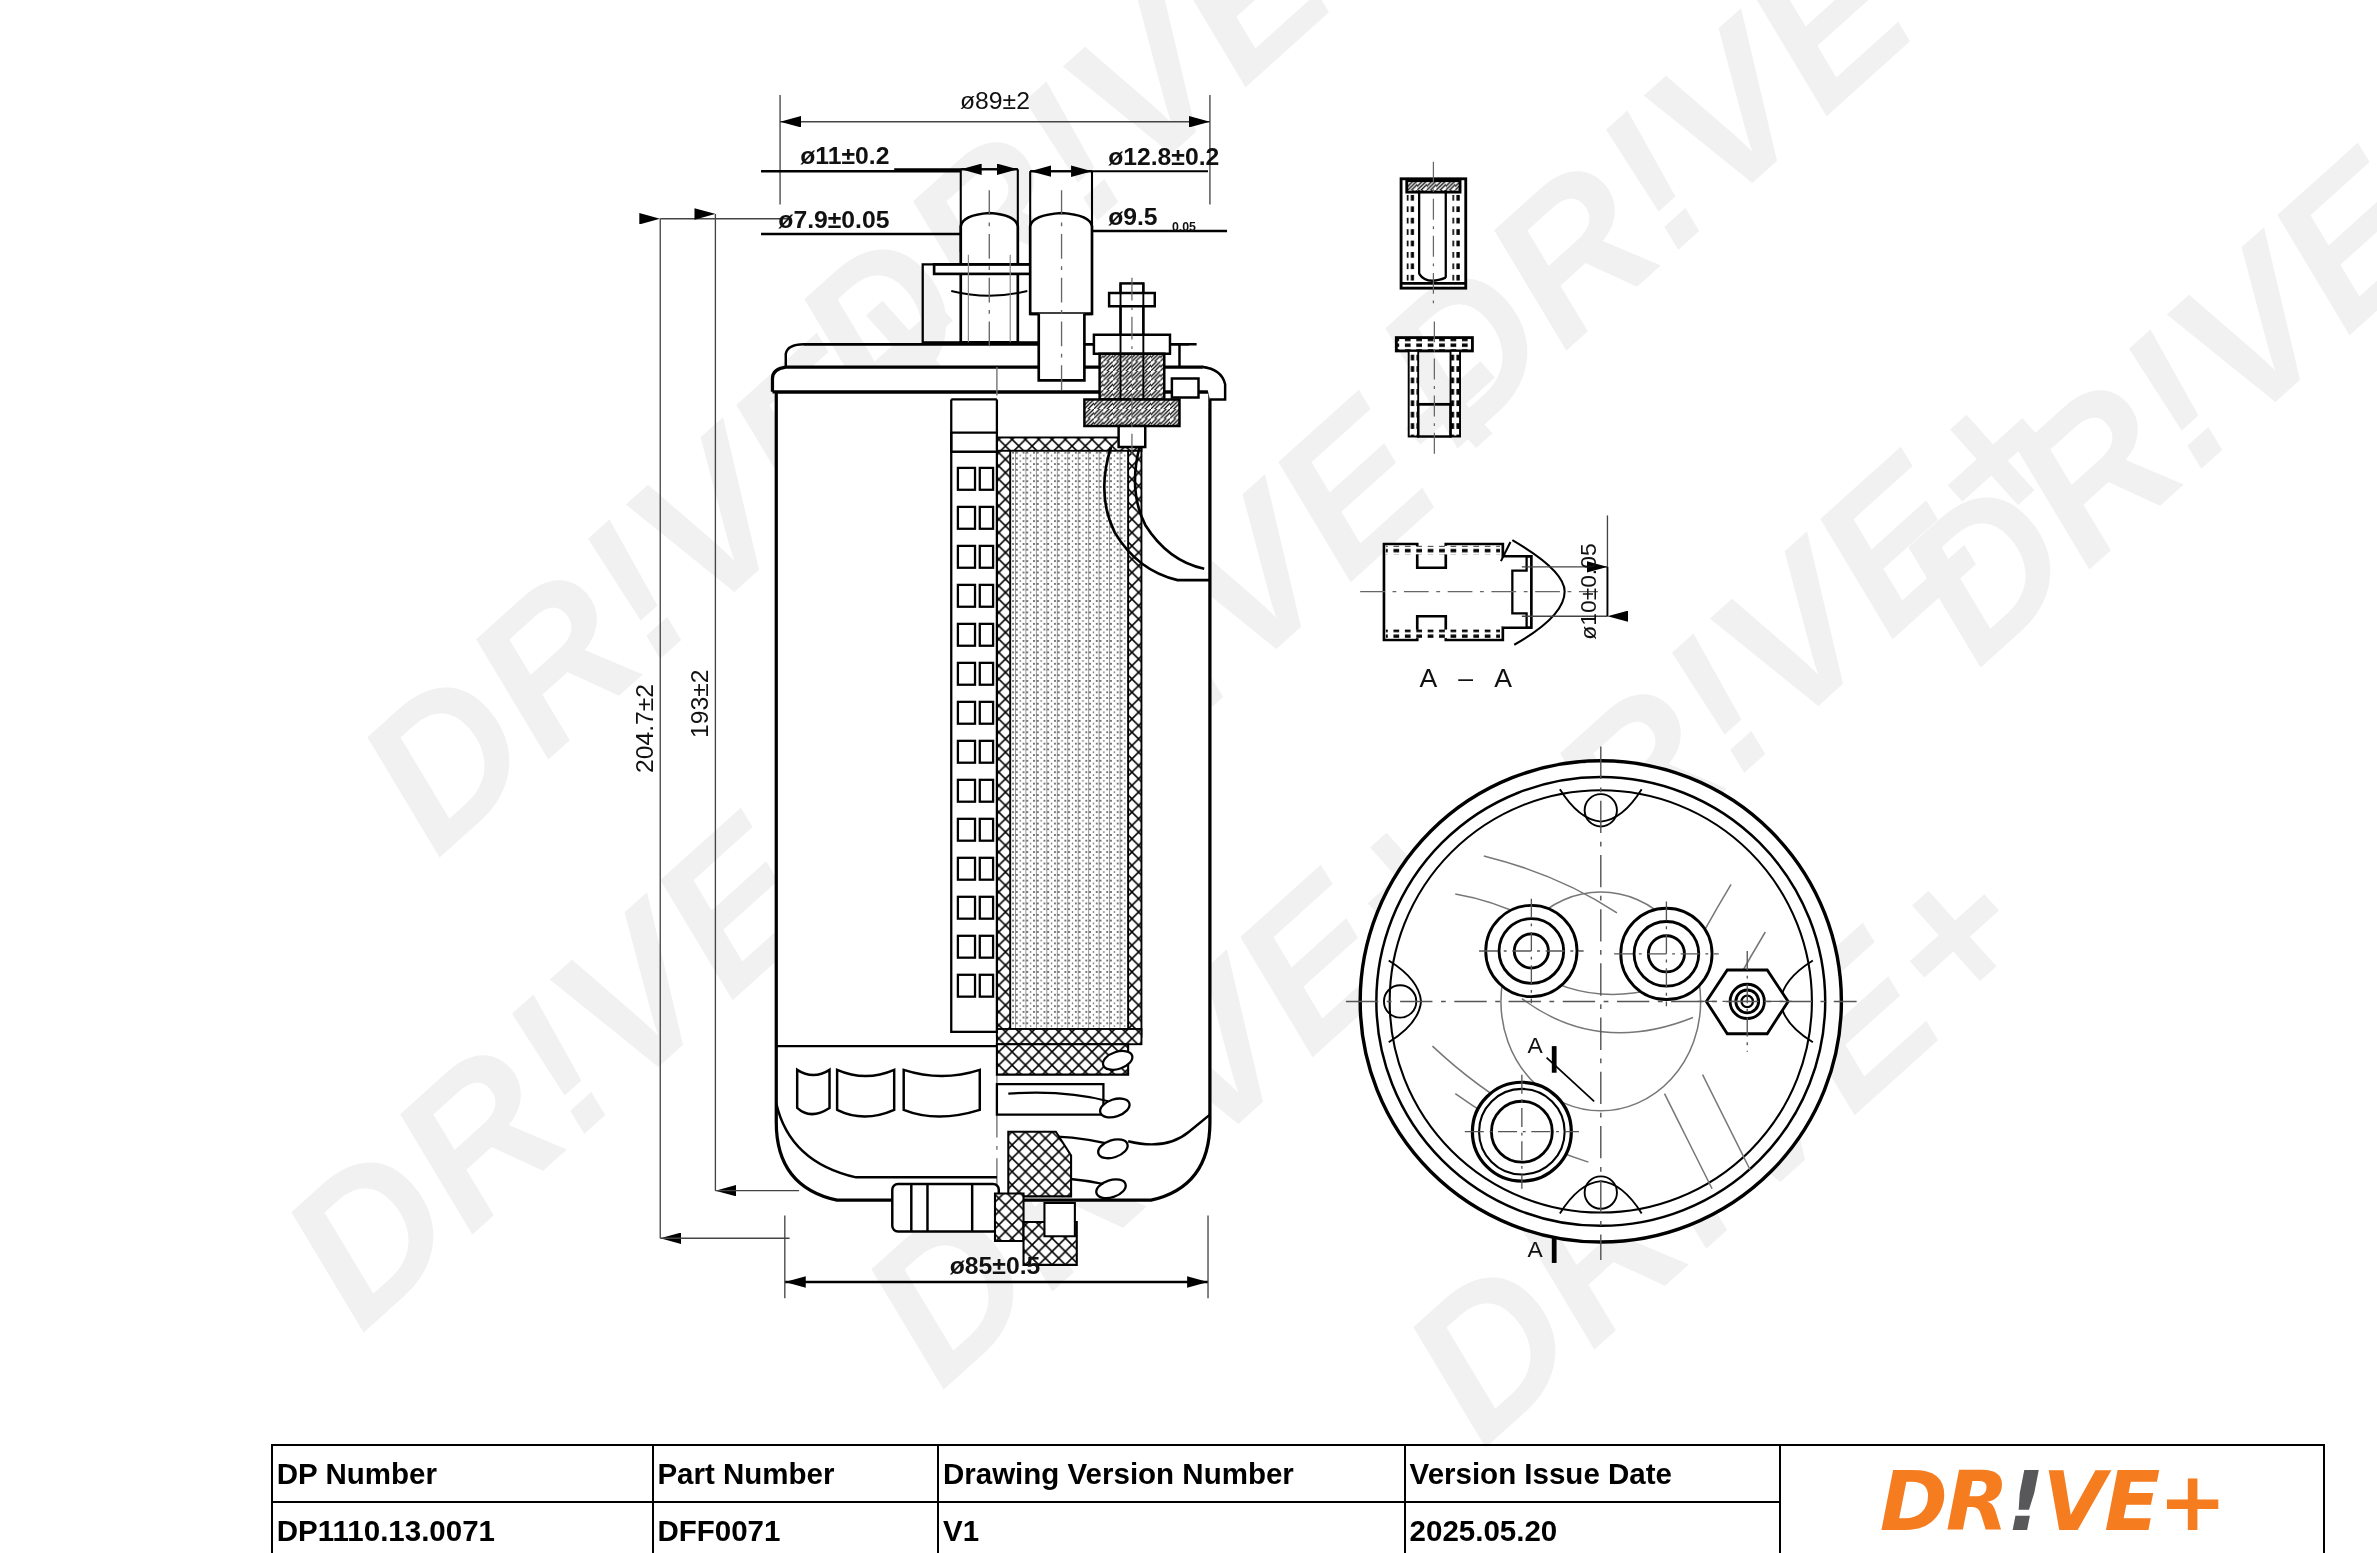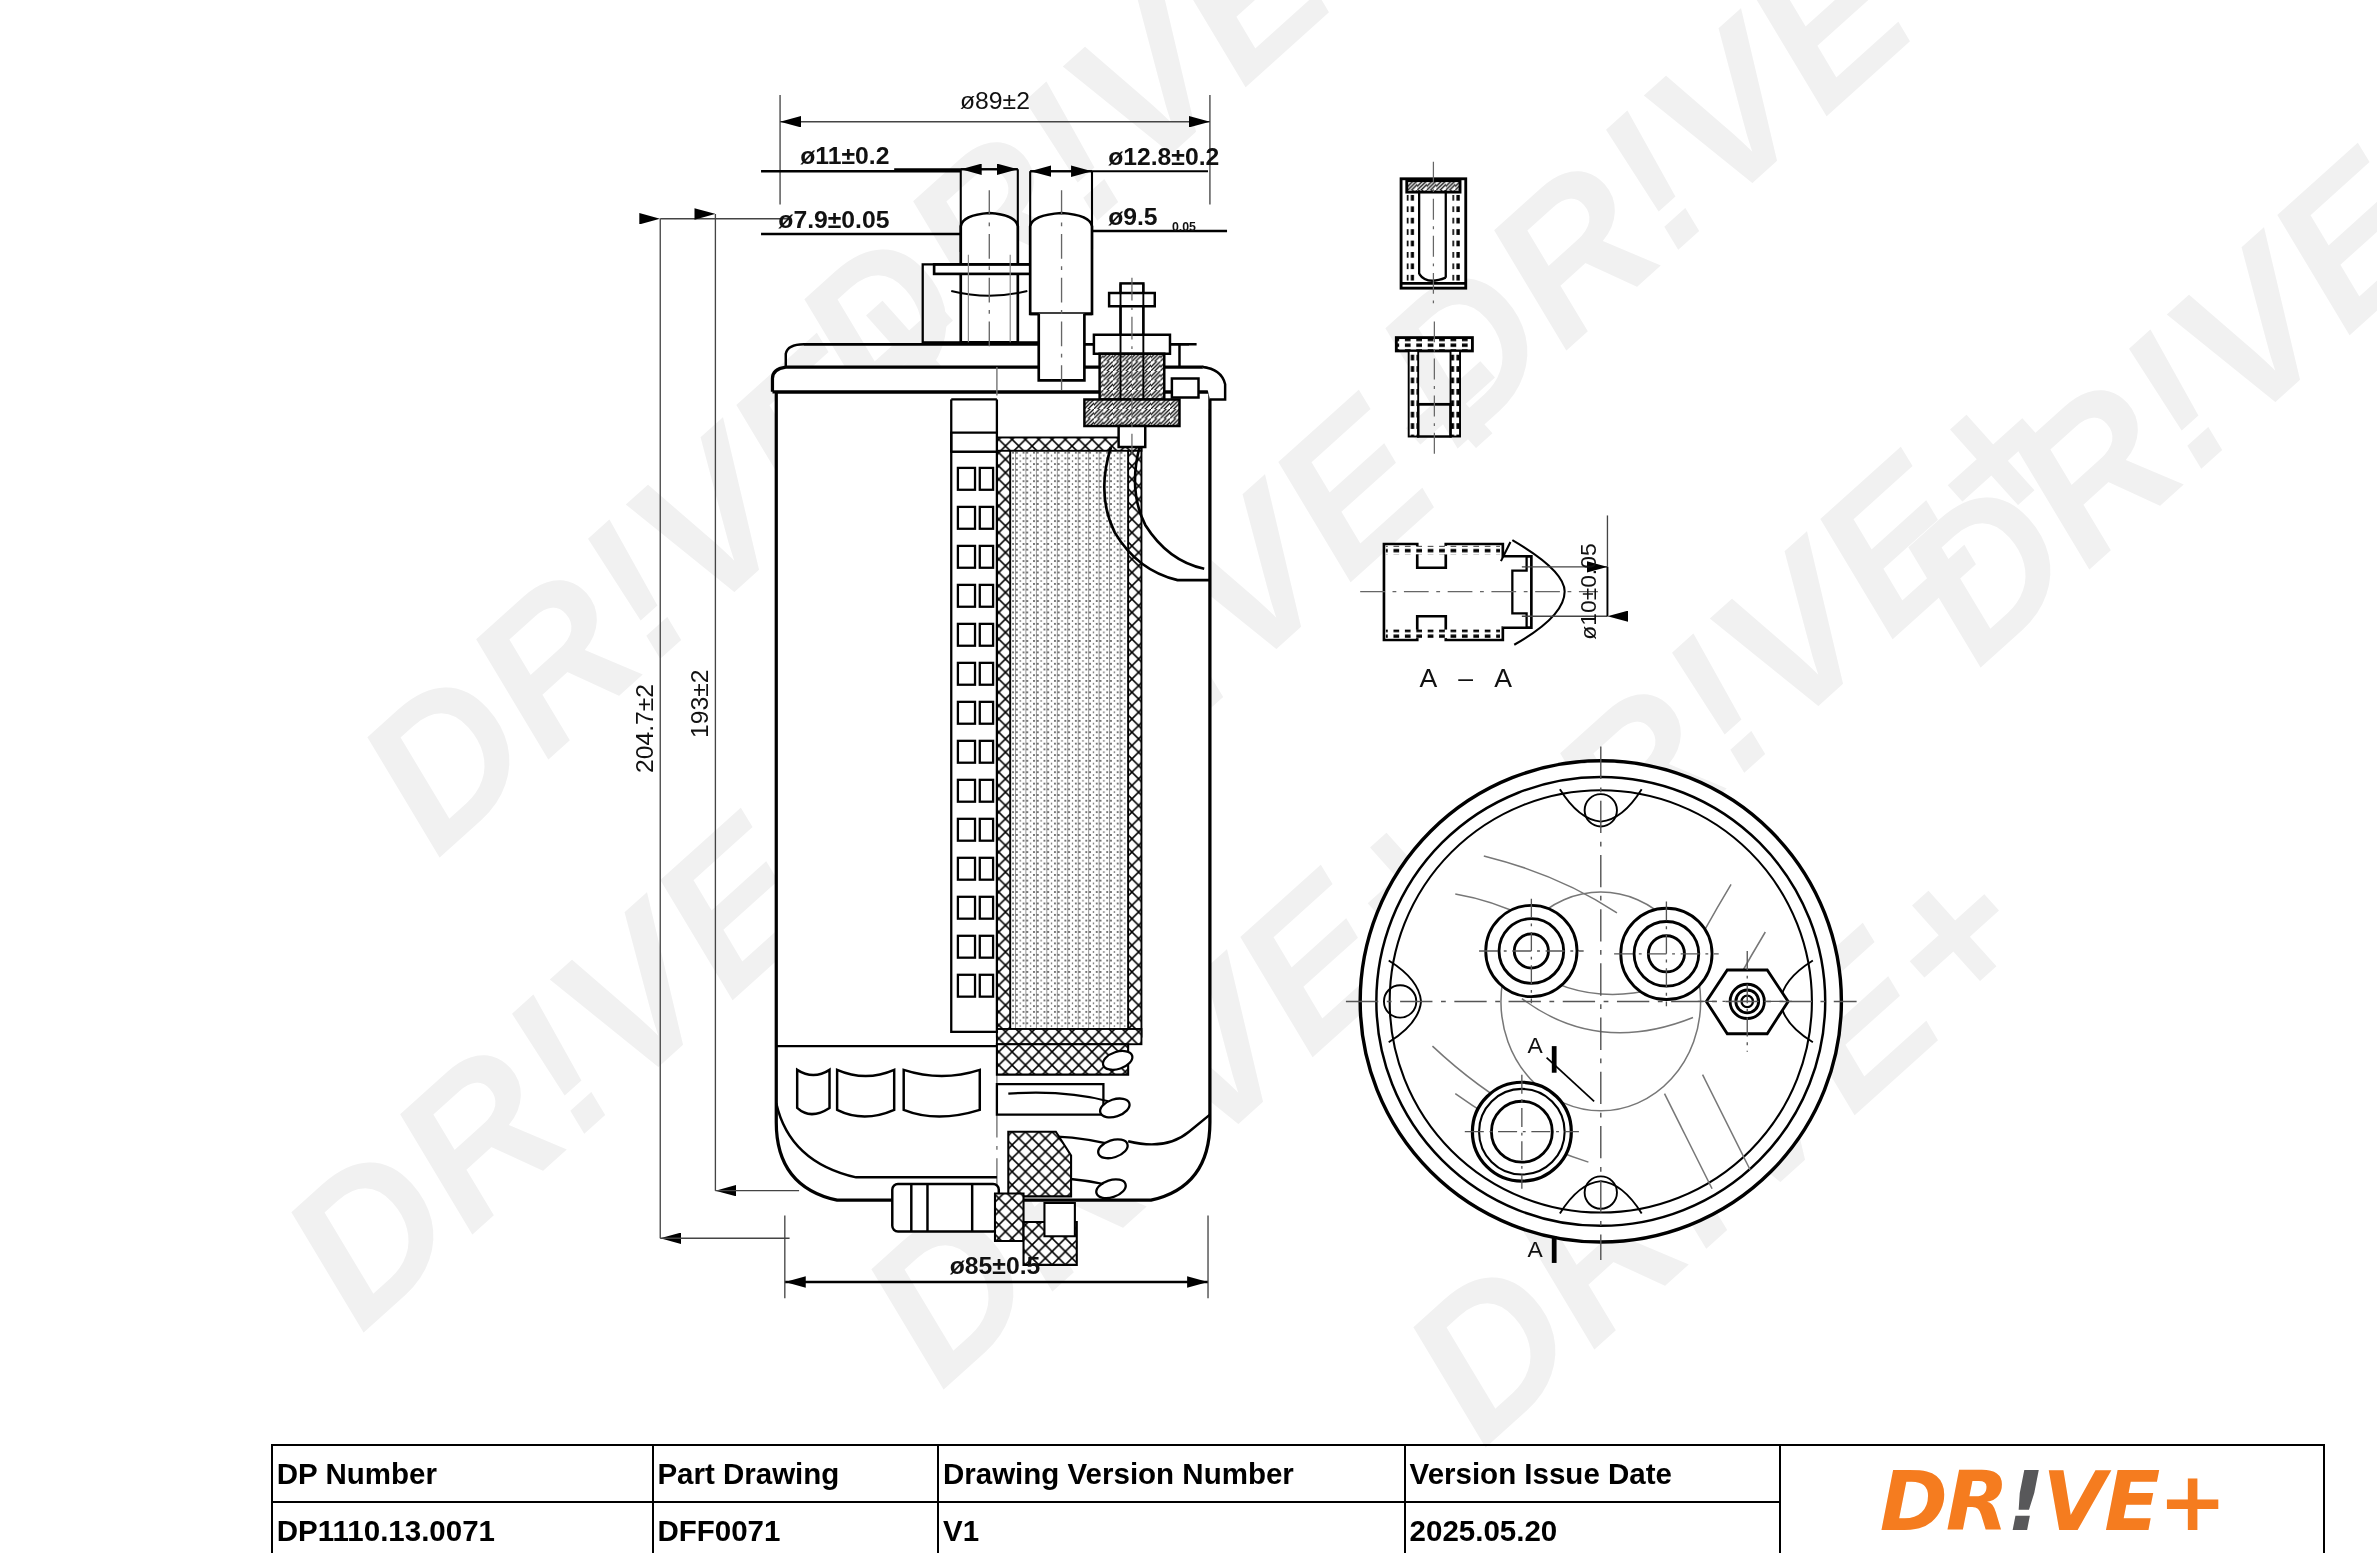--- a/index.html
+++ b/index.html
@@ -427,21 +427,21 @@
       <text x="1622" y="1107" font-size="24" text-anchor="end">A</text>
       <text x="1622" y="1322" font-size="24" text-anchor="end">A</text>
     </g>
   </svg>
 
   <div class="titleblock">
     <table class="tb">
       <tbody>
           <tr>
         <td class="hdr" style="width:371px">DP Number</td>
-        <td class="hdr" style="width:276px">Part Drawing</td>
+        <td class="hdr" style="width:276px">Part Number</td>
         <td class="hdr" style="width:457px">Drawing Version Number</td>
         <td class="hdr" style="width:366px">Version Issue Date</td>
         <td class="logocell" rowspan="2" style="width:542px">
           <div class="logo-wrap">
             <span class="logo-txt"><span>DR</span><span class="bang">!</span><span>VE+</span></span>
           </div>
         </td>
       </tr>
       <tr>
         <td class="val">DP1110.13.0071</td>

